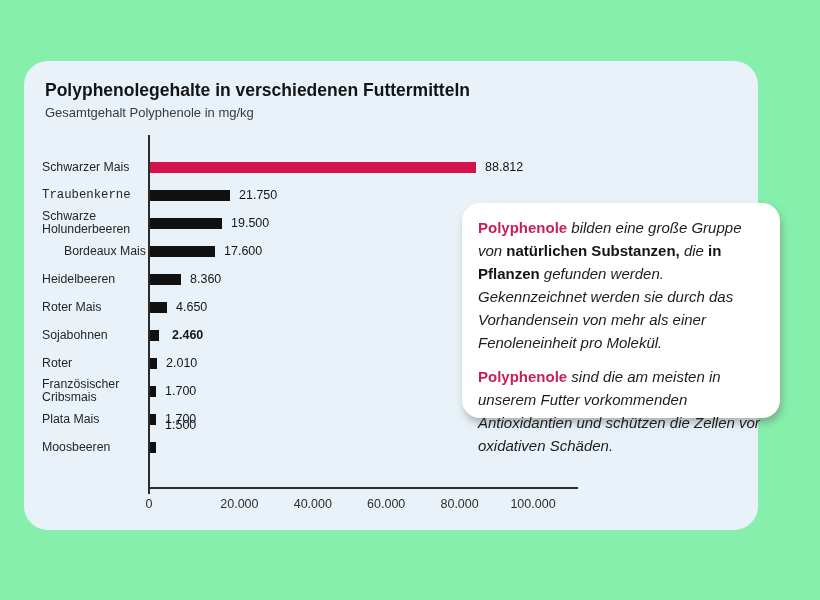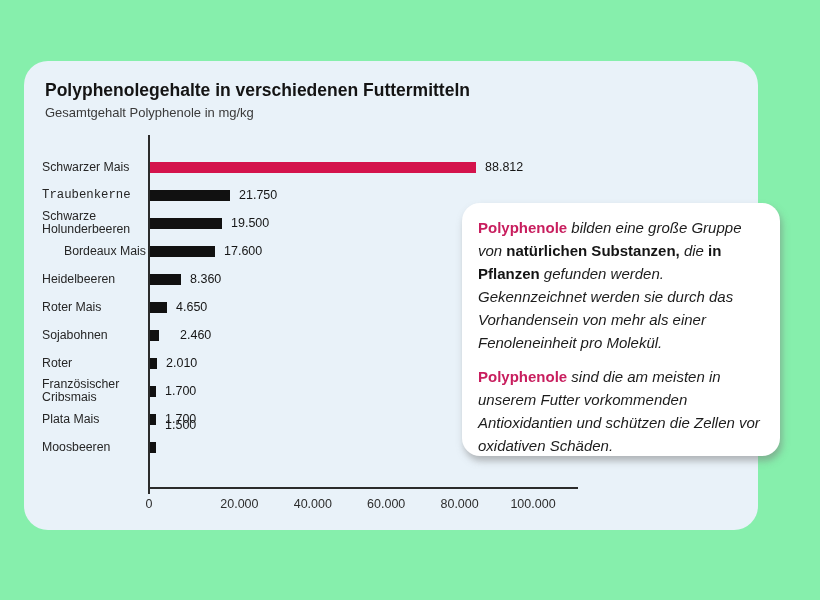--- a/index.html
+++ b/index.html
@@ -29,21 +29,21 @@
     font-size:12.3px;line-height:13px;color:#262626;
   }
   .bar{position:absolute;height:11px;}
   .val{
     position:absolute;transform:translateY(-50%);font-size:12.5px;color:#161616;white-space:nowrap;
   }
   .tick{
     position:absolute;top:497px;transform:translateX(-50%);font-size:12.5px;color:#2e2e2e;white-space:nowrap;
   }
   .infobox{
-    position:absolute;left:462px;top:203px;width:318px;height:253px;box-sizing:border-box;
+    position:absolute;left:462px;top:203px;width:318px;height:215px;box-sizing:border-box;
     background:#ffffff;border-radius:18px;padding:13px 16px 0 16px;
     box-shadow:2px 5px 7px rgba(120,120,120,0.5);
   }
   .infobox p{
     margin:0;font-size:15px;line-height:23px;color:#1c1c1c;font-style:italic;
   }
   .infobox p + p{margin-top:11px;}
   .seg-accent{color:var(--accent,#c81e5e);font-weight:700;font-style:normal;}
   .seg-bold{font-weight:700;font-style:normal;color:#141414;}
   .seg-normal{font-style:italic;}
@@ -110,21 +110,21 @@
         <div class="bar" style="left: 150px; top: 413.5px; width: 6px; background: rgb(17, 17, 17);"></div>
         <div class="bar" style="left: 150px; top: 441.5px; width: 6px; background: rgb(17, 17, 17);"></div>
       </div>
     <div id="vals">
         <div class="val" style="left: 485px; top: 167px;">88.812</div>
         <div class="val" style="left: 239px; top: 195px;">21.750</div>
         <div class="val" style="left: 231px; top: 223px;">19.500</div>
         <div class="val" style="left: 224px; top: 251px;">17.600</div>
         <div class="val" style="left: 190px; top: 279px;">8.360</div>
         <div class="val" style="left: 176px; top: 307px;">4.650</div>
-        <div class="val" style="left: 180px; top: 335px;">2.460</div>
+        <div class="val" style="left: 172px; top: 335px; font-weight: bold;">2.460</div>
         <div class="val" style="left: 166px; top: 363px;">2.010</div>
         <div class="val" style="left: 165px; top: 391px;">1.700</div>
         <div class="val" style="left: 165px; top: 419px;">1.700</div>
         <div class="val" style="left: 165px; top: 425px;">1.500</div>
       </div>
     <div id="ticks">
         <div class="tick" style="left: 149px;">0</div>
         <div class="tick" style="left: 239.4px;">20.000</div>
         <div class="tick" style="left: 312.8px;">40.000</div>
         <div class="tick" style="left: 386.2px;">60.000</div>

